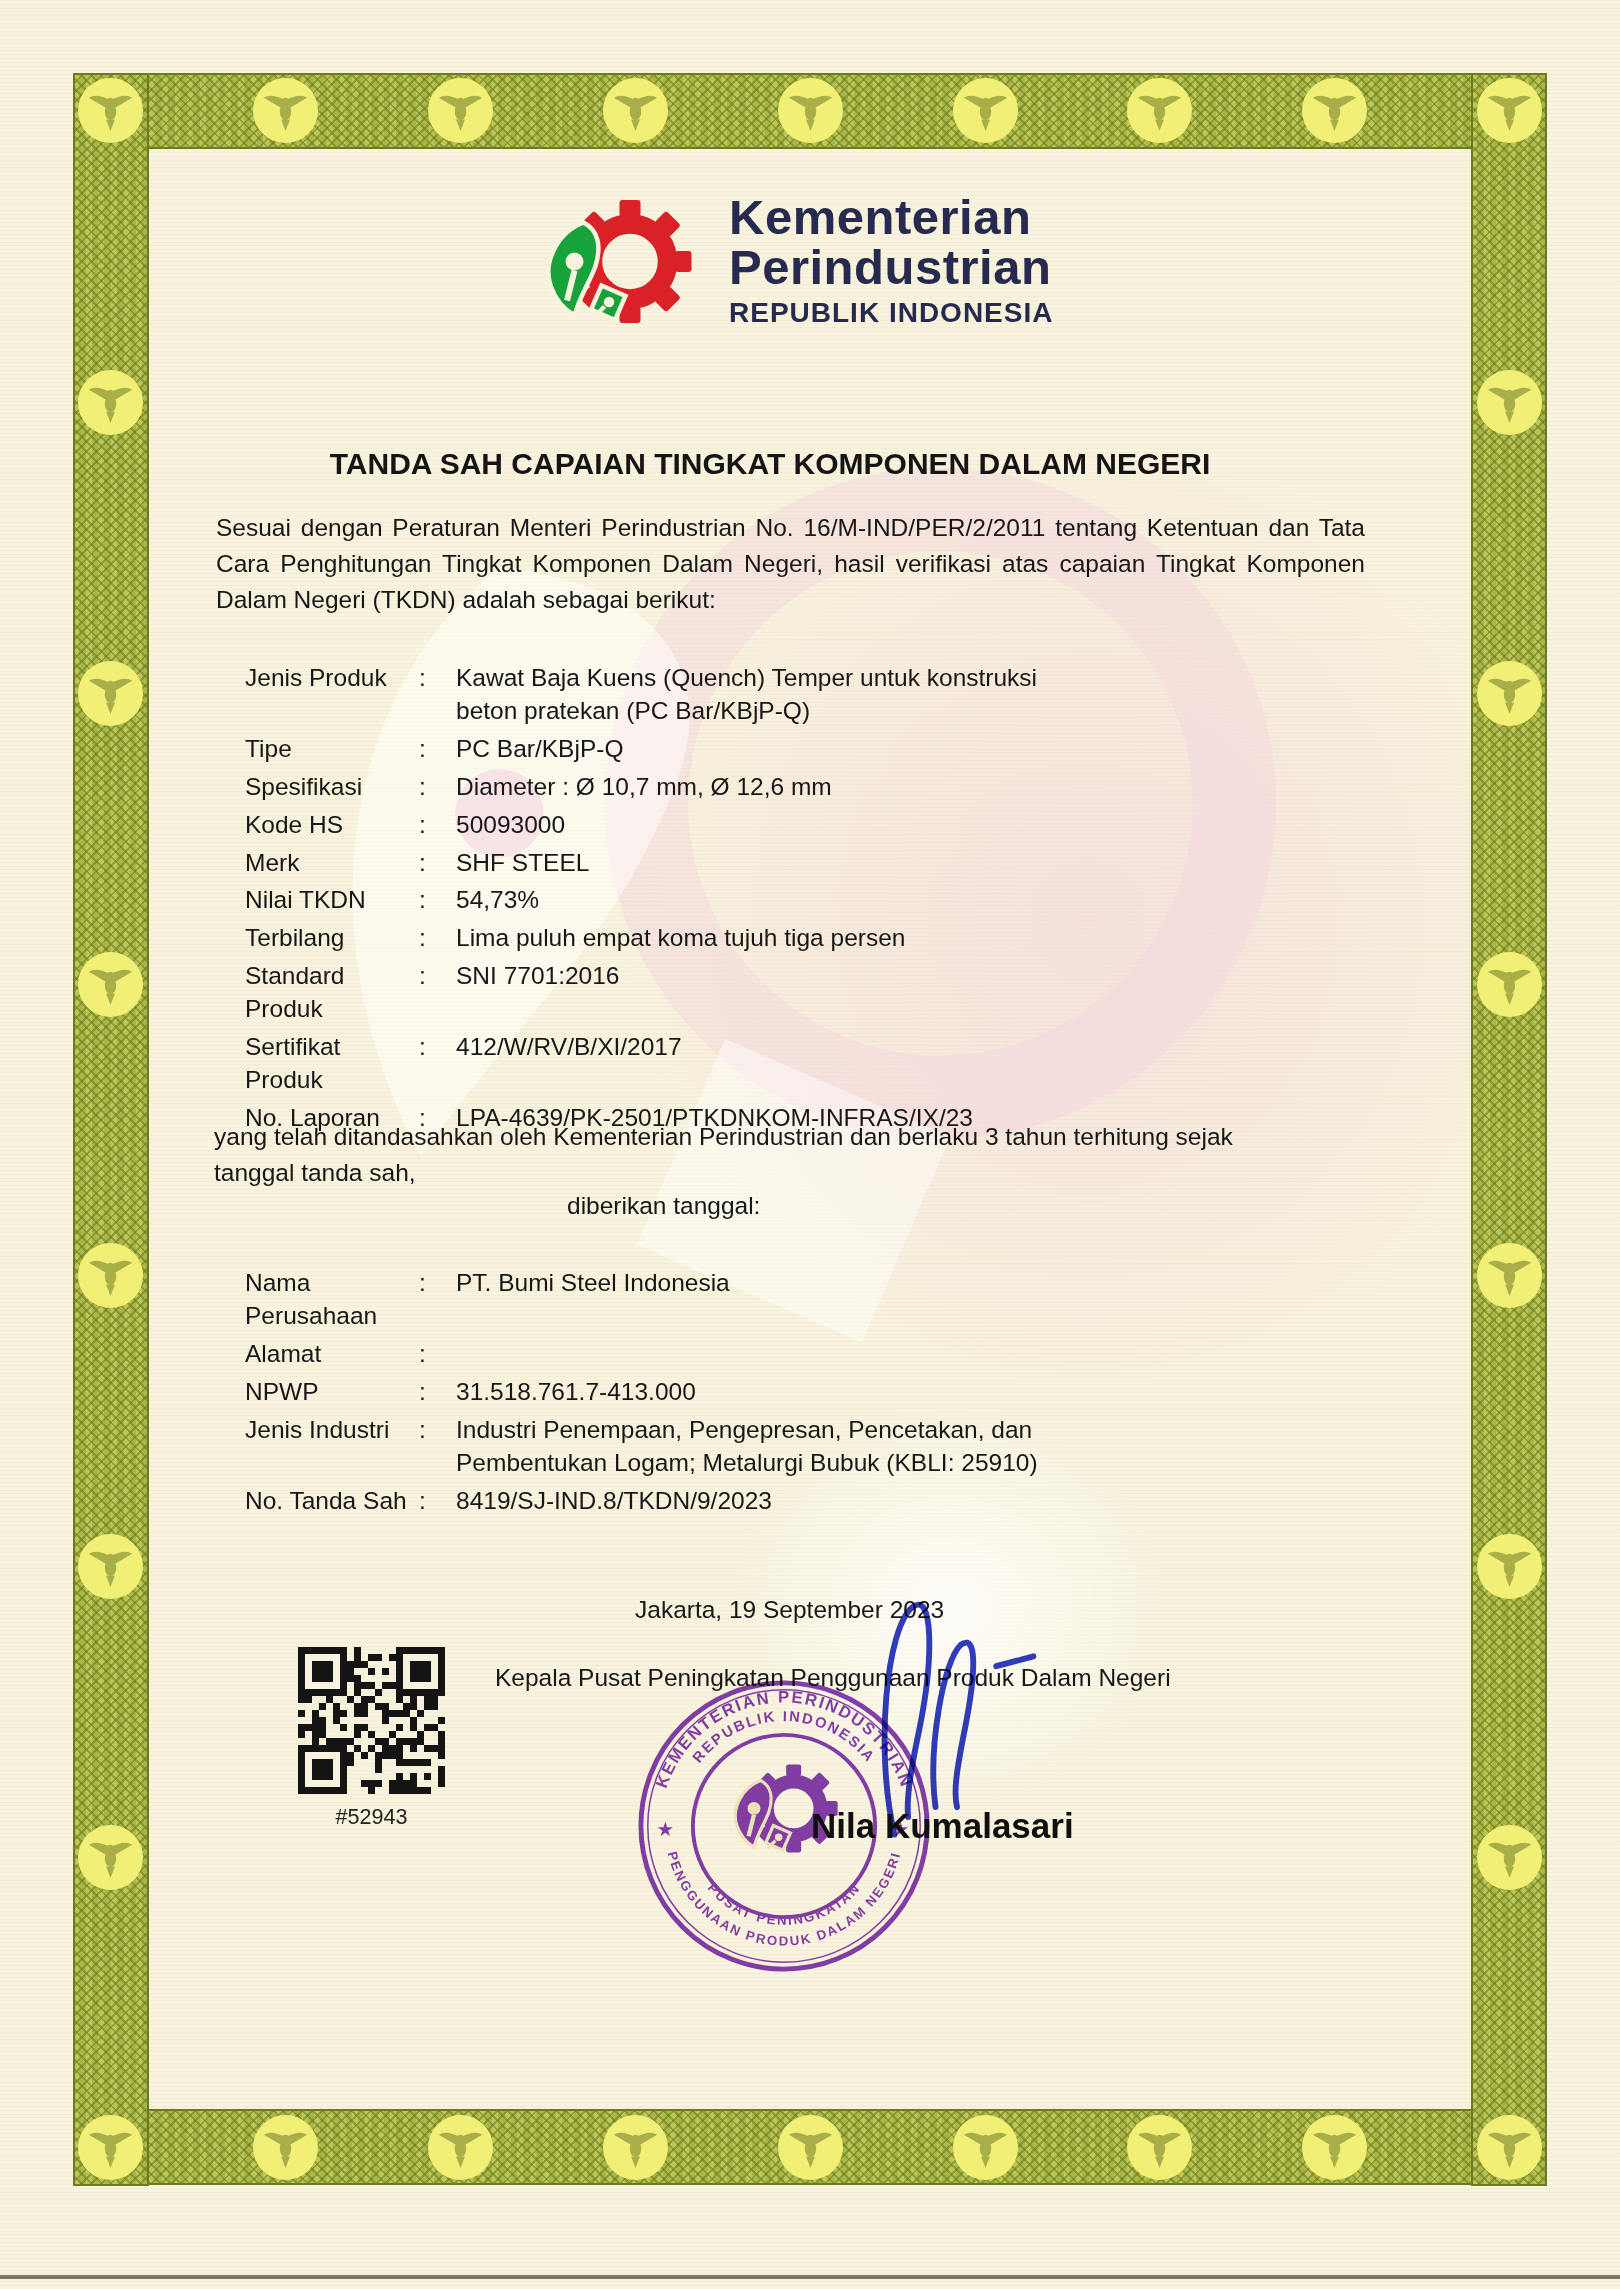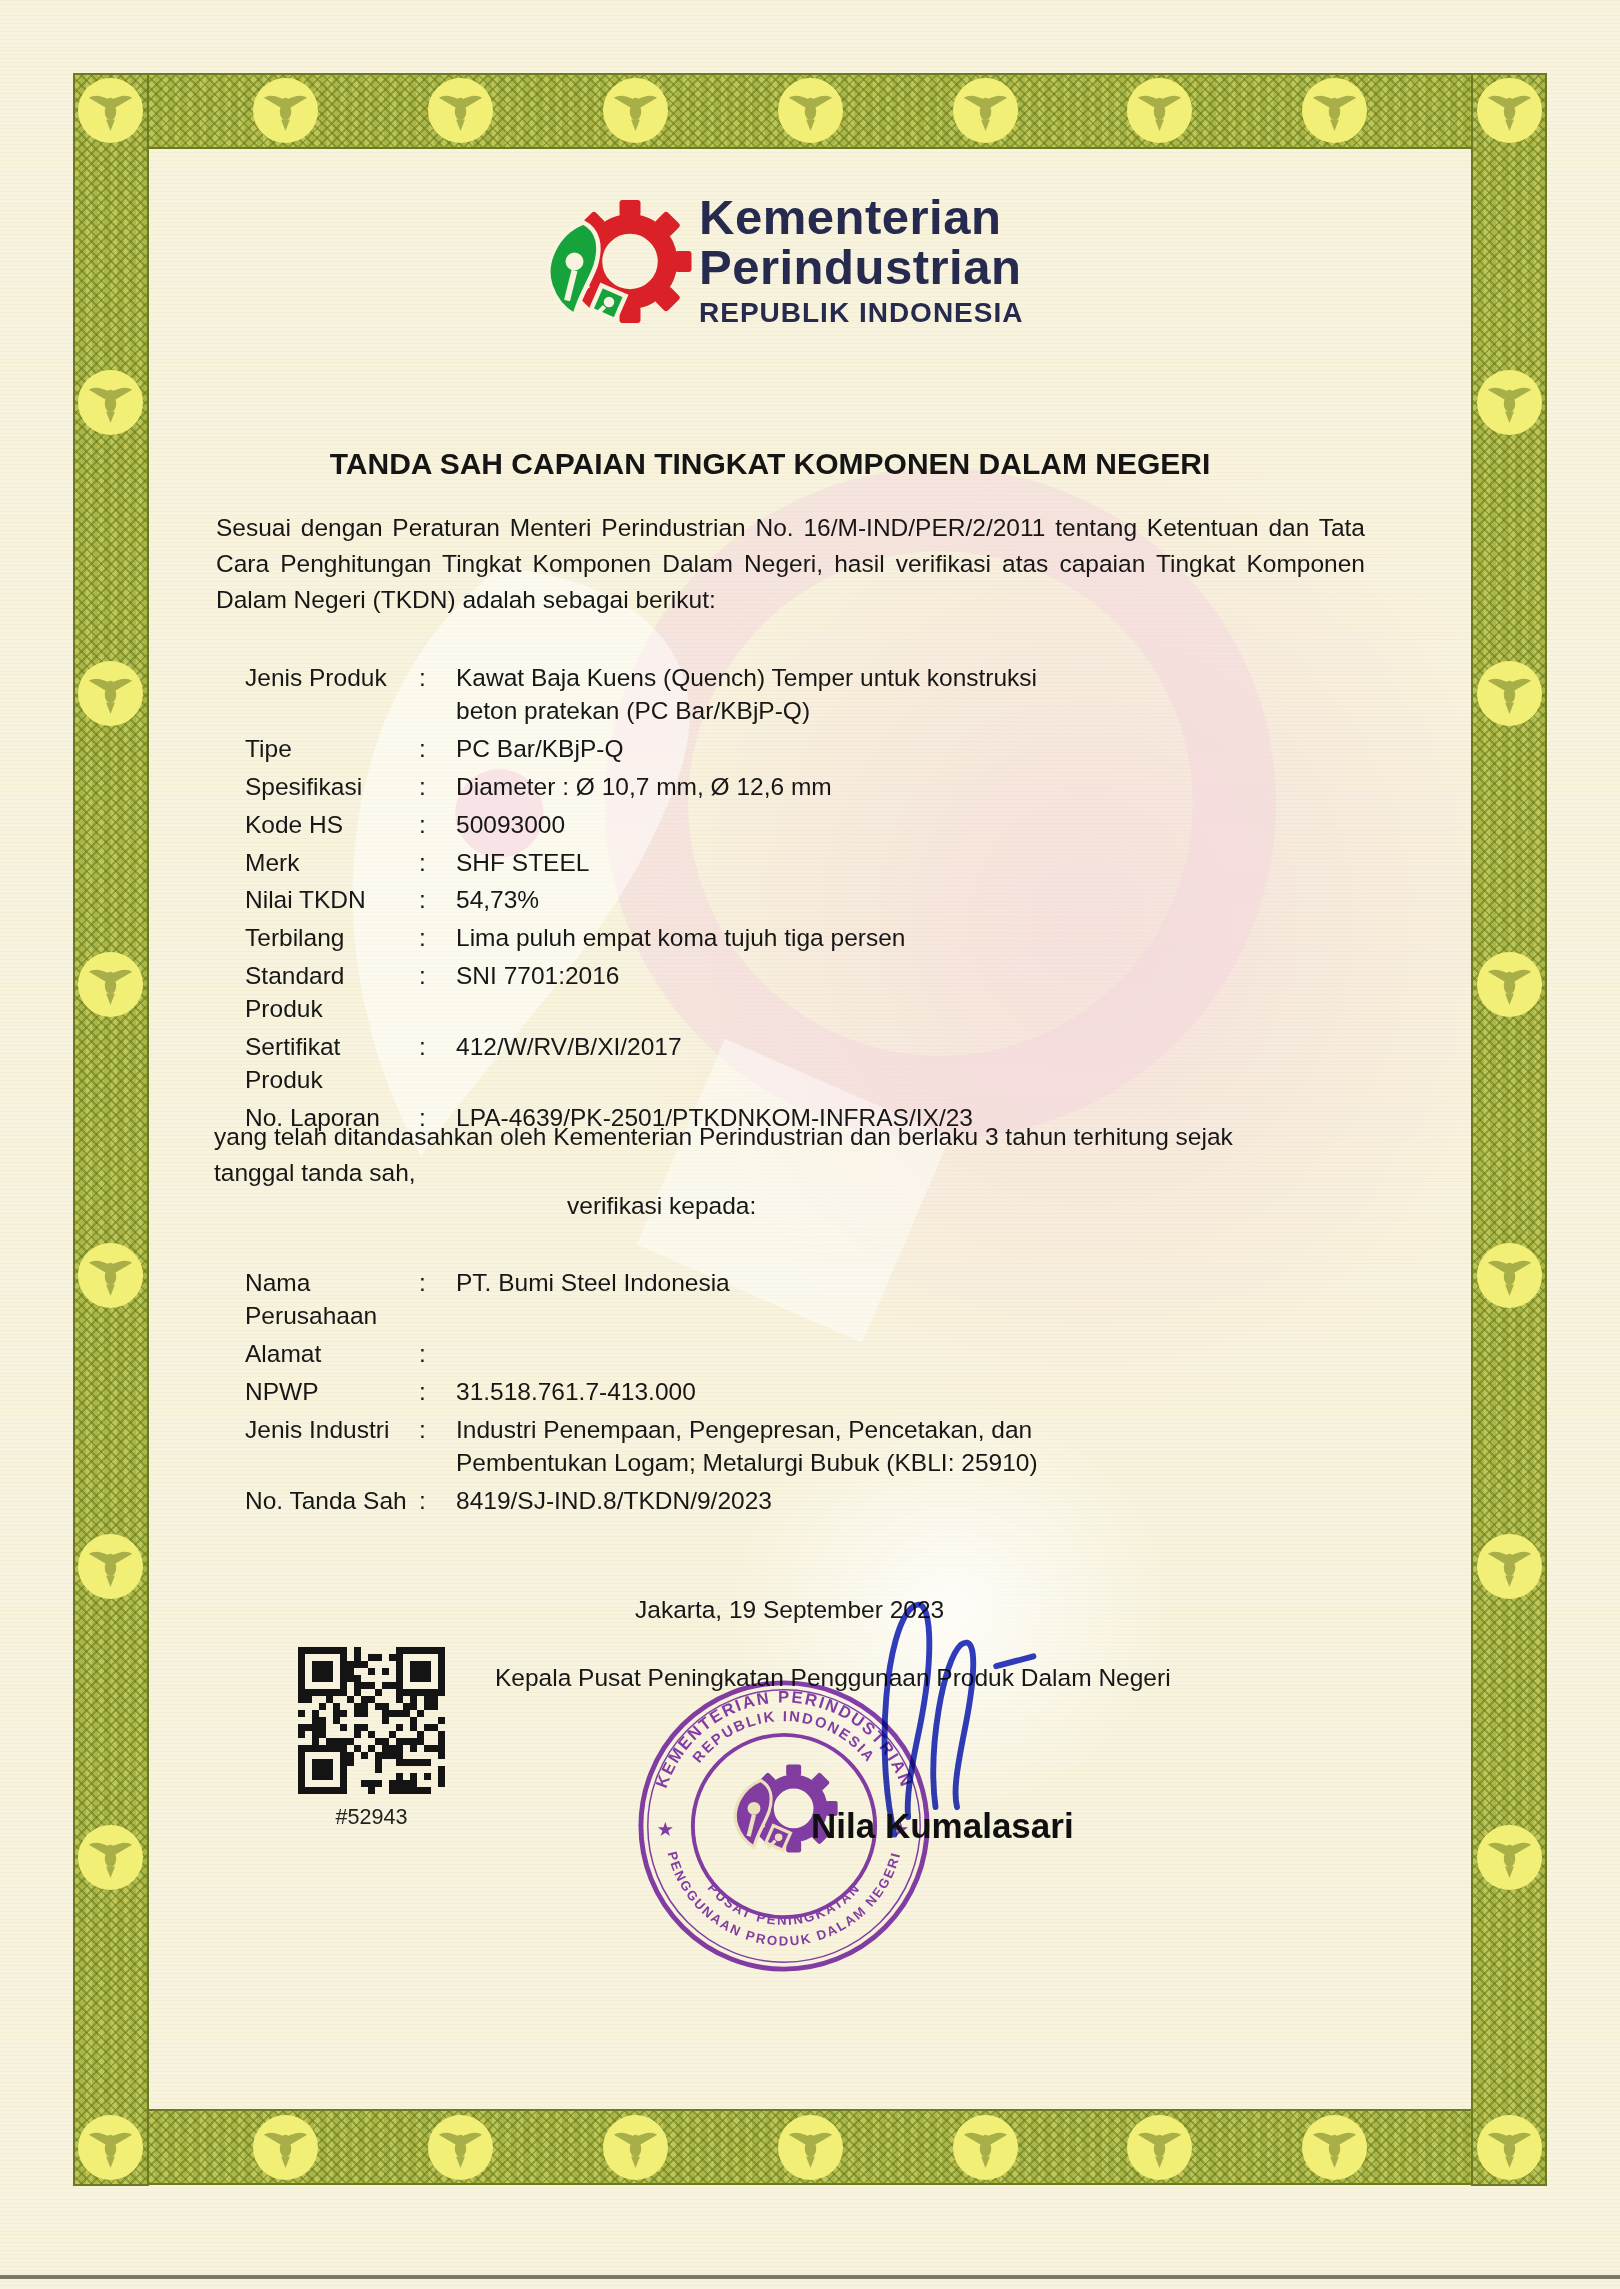--- a/index.html
+++ b/index.html
@@ -19,21 +19,21 @@
   .band-right{left:1471px;top:73px;width:76px;height:2113px;}
   .medallion{position:absolute;width:65px;height:65px;border-radius:50%;background:#f2ef76;
     display:flex;align-items:center;justify-content:center;}
   
   .watermark{position:absolute;left:176px;top:392px;pointer-events:none;}
   .pink-blob{position:absolute;left:627px;top:431px;width:921px;height:980px;pointer-events:none;
     background:radial-gradient(closest-side, rgba(243,209,220,.55), rgba(243,209,220,0));}
   .white-blob{position:absolute;left:725px;top:1402px;width:451px;height:412px;pointer-events:none;
     background:radial-gradient(closest-side, rgba(255,255,255,.8), rgba(255,255,255,0));}
   
-  .logo-block{position:absolute;left:537px;top:192px;display:flex;gap:3px;align-items:flex-start;}
+  .logo-block{position:absolute;left:537px;top:192px;display:flex;gap:33px;align-items:flex-start;}
   .ministry-text{color:#262a4e;}
   .ministry-text .big{font-size:49px;font-weight:bold;line-height:50px;letter-spacing:0.5px;}
   .ministry-text .small{font-size:28px;font-weight:bold;letter-spacing:1px;margin-top:4.9px;}
   
   .doc-title{position:absolute;left:216px;top:447px;width:1108px;text-align:center;
     font-size:30px;font-weight:bold;color:#151515;}
   .intro{position:absolute;left:216px;top:510px;width:1149px;font-size:24.5px;line-height:36px;
     text-align:justify;color:#171717;}
   .fields{position:absolute;width:1127px;}
   .fields-product{left:245px;top:661px;}
@@ -350,21 +350,21 @@
 
     <div class="field-row">
       <span class="f-label">No. Laporan</span>
       <span class="f-colon">:</span>
       <span class="f-value">LPA-4639/PK-2501/PTKDNKOM-INFRAS/IX/23</span>
     </div>
   </div>
 
   <div class="validity">yang telah ditandasahkan oleh Kementerian Perindustrian dan berlaku 3 tahun terhitung sejak
 tanggal tanda sah,</div>
-  <div class="given-to">verifikasi kepada:</div>
+  <div class="given-to">diberikan tanggal:</div>
 
   <div class="fields fields-company">
     <div class="field-row">
       <span class="f-label">Nama Perusahaan</span>
       <span class="f-colon">:</span>
       <span class="f-value">PT. Bumi Steel Indonesia</span>
     </div>
 
     <div class="field-row">
       <span class="f-label">Alamat</span>

